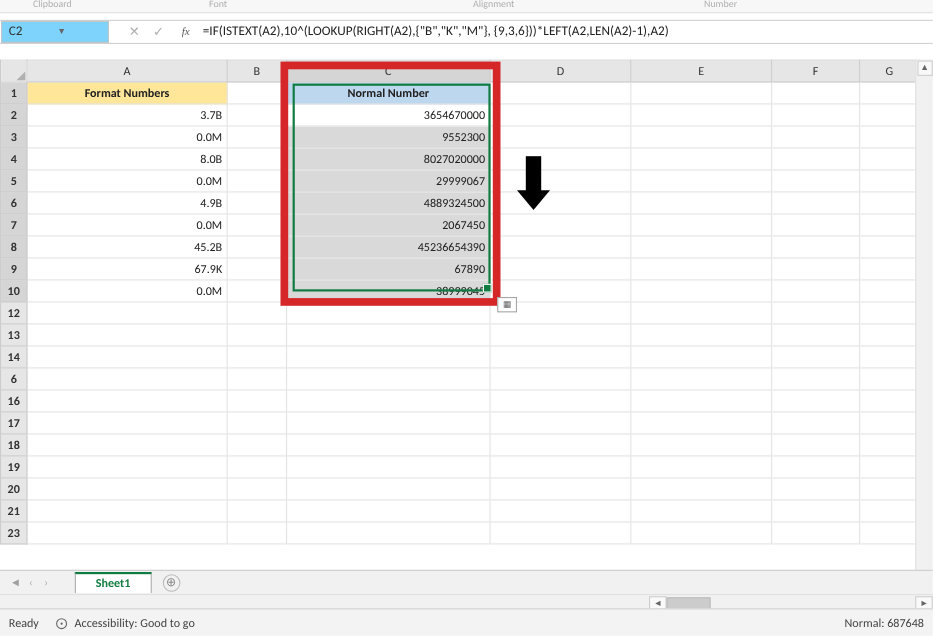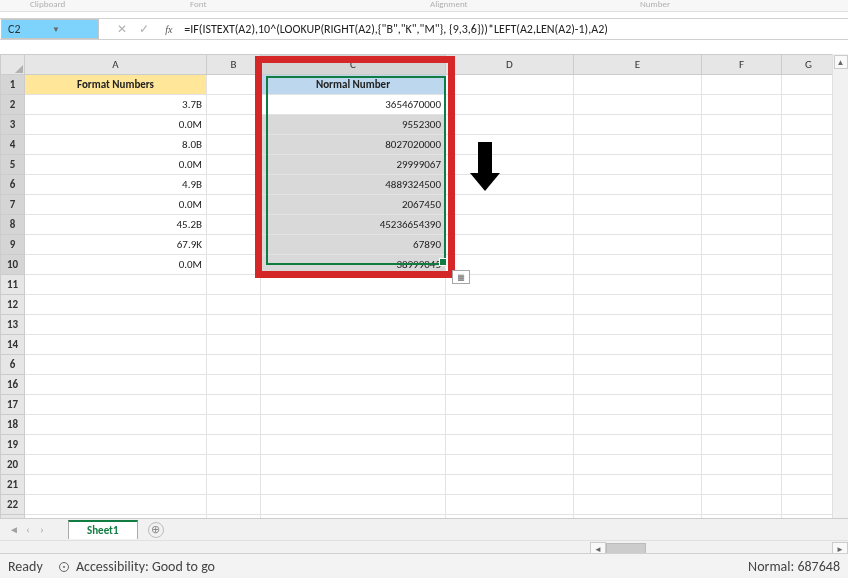--- a/index.html
+++ b/index.html
@@ -55,21 +55,21 @@
   .tab-plus { margin-left: 10px; width: 16px; height: 16px; border: 1px solid #bbb; border-radius: 50%; display: flex; align-items: center; justify-content: center; font-size: 11px; color: #888; }
 
   
   .hscroll { position: absolute; bottom: 22px; left: 0; right: 0; height: 16px; background: #f1f1f1; border-top: 1px solid #e0e0e0; display: flex; align-items: center; }
   .hscroll .btn { width: 16px; height: 14px; border: 1px solid #ccc; background: #f9f9f9; display: flex; align-items: center; justify-content: center; font-size: 8px; color: #666; }
   .hscroll .track { flex: 1; height: 14px; position: relative; }
   .hscroll .thumb { position: absolute; left: 0; width: 40px; height: 12px; top: 1px; background: #ccc; border: 1px solid #bbb; }
   .hscroll .spacer { width: 590px; }
 
   
-  .status { position: absolute; bottom: 0; left: 0; right: 0; height: 22px; background: #f3f3f3; border-top: 1px solid #d0d0d0; display: flex; align-items: center; font-size: 14px; color: #444; padding: 12px 8px; gap: 16px; }
+  .status { position: absolute; bottom: 0; left: 0; right: 0; height: 22px; background: #f3f3f3; border-top: 1px solid #d0d0d0; display: flex; align-items: center; font-size: 11px; color: #444; padding: 12px 8px; gap: 16px; }
   .status .right { margin-left: auto; display: flex; gap: 12px; }
   .acc-icon { width: 10px; height: 10px; border: 1px solid #666; border-radius: 50%; position: relative; display: inline-block; vertical-align: middle; margin-right: 4px; }
   .acc-icon::after { content: ''; position: absolute; left: 3px; top: 3px; width: 2px; height: 2px; background: #666; border-radius: 50%; }
 
   
   .vscroll-stub { position: absolute; right: 0; top: 54px; bottom: 60px; width: 16px; background: #f1f1f1; border-left: 1px solid #e0e0e0; }
   .vscroll-stub .vbtn { width: 14px; height: 14px; border: 1px solid #ccc; background: #f9f9f9; margin: 1px auto; font-size: 8px; color: #666; text-align: center; line-height: 12px; }
 </style>
 </head>
 <body>
@@ -211,30 +211,20 @@
           <th class="rowhdr sel">10</th>
           <td class="">0.0M</td>
           <td class=""></td>
           <td class="selcell">38999045</td>
           <td class=""></td>
           <td class=""></td>
           <td class=""></td>
           <td class=""></td>
         </tr>
         <tr>
-          <th class="rowhdr">11</th>
-          <td class=""></td>
-          <td class=""></td>
-          <td class=""></td>
-          <td class=""></td>
-          <td class=""></td>
-          <td class=""></td>
-          <td class=""></td>
-        </tr>
-        <tr>
           <th class="rowhdr">12</th>
           <td class=""></td>
           <td class=""></td>
           <td class=""></td>
           <td class=""></td>
           <td class=""></td>
           <td class=""></td>
           <td class=""></td>
         </tr>
         <tr>
@@ -312,30 +302,20 @@
           <td class=""></td>
           <td class=""></td>
           <td class=""></td>
           <td class=""></td>
           <td class=""></td>
           <td class=""></td>
           <td class=""></td>
         </tr>
         <tr>
           <th class="rowhdr">21</th>
-          <td class=""></td>
-          <td class=""></td>
-          <td class=""></td>
-          <td class=""></td>
-          <td class=""></td>
-          <td class=""></td>
-          <td class=""></td>
-        </tr>
-        <tr>
-          <th class="rowhdr">22</th>
           <td class=""></td>
           <td class=""></td>
           <td class=""></td>
           <td class=""></td>
           <td class=""></td>
           <td class=""></td>
           <td class=""></td>
         </tr>
         <tr>
           <th class="rowhdr">23</th>

